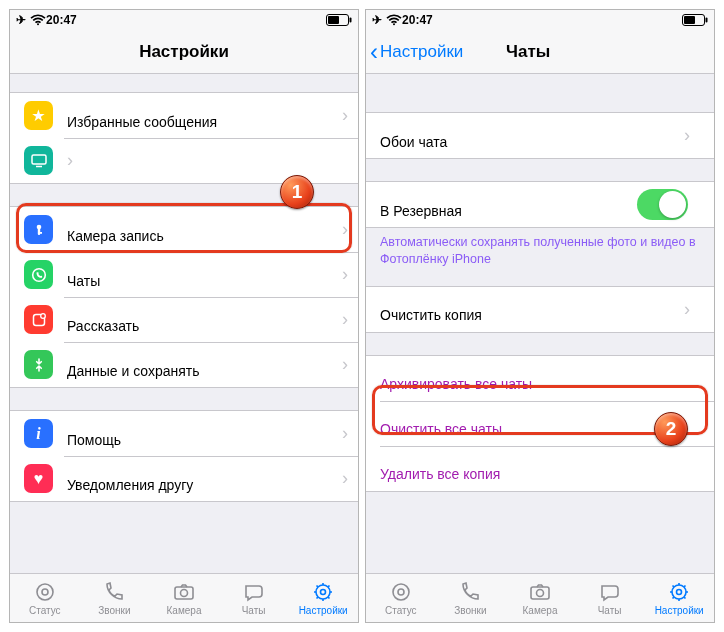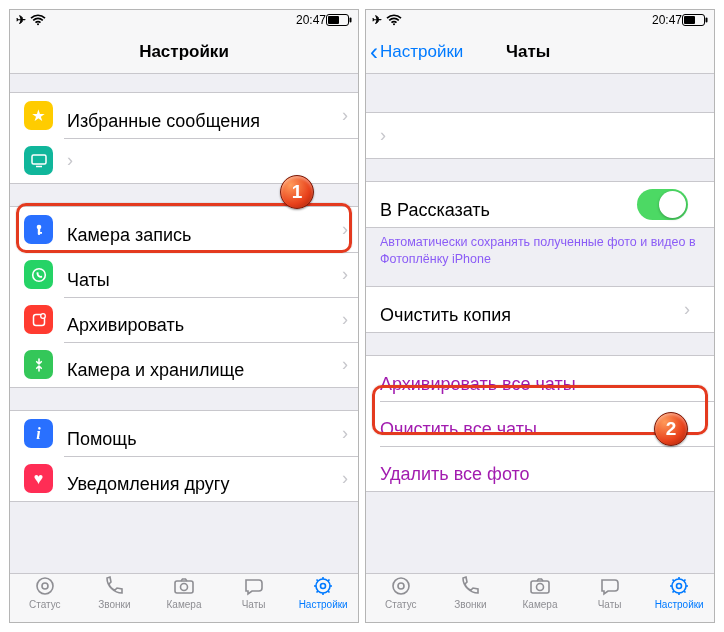--- a/index.html
+++ b/index.html
@@ -5,52 +5,52 @@
   * { box-sizing: border-box; margin: 0; padding: 0; font-family: -apple-system, "Helvetica Neue", Helvetica, Arial, sans-serif; }
   body { background: #fff; }
   .stage { width: 724px; height: 632px; position: relative; background: #fff; }
   .frame { position: absolute; width: 350px; height: 614px; border: 1px solid #b5b5b5; background: #efeff4; overflow: hidden; }
   .frame.left { left: 9px; top: 9px; }
   .frame.right { left: 365px; top: 9px; }
 
   
   .status { height: 20px; background: #f7f7f8; display: flex; align-items: center; justify-content: space-between; padding: 0 6px; font-size: 12px; font-weight: 600; color:#000; }
   .status .sl, .status .sr { display:flex; align-items:center; gap:4px; }
-  .status .time { flex:1; text-align:right; font-weight:400; }
+  .status .time { flex:1; text-align:left; font-weight:700; }
 
   
   .nav { height: 44px; background: #f7f7f8; border-bottom: 1px solid #c8c7cc; display:flex; align-items:center; position:relative; }
   .nav .title { position:absolute; left:0; right:0; text-align:center; font-size:17px; font-weight:700; color:#000; }
   .nav .title.leftish { text-align:left; padding-left: 140px; }
   .nav .back { display:flex; align-items:center; color:#007aff; font-size:17px; padding-left:4px; z-index:2; }
   .nav .back .chev { font-size:24px; line-height:1; margin-right:2px; font-weight:400; }
 
   
   .content { position:absolute; top:64px; bottom:49px; left:0; right:0; overflow:hidden; }
   .group { margin-top: 22px; background:#fff; border-top:1px solid #c8c7cc; border-bottom:1px solid #c8c7cc; }
   .group.first { margin-top: 18px; }
   .row { display:flex; align-items:center; height:45px; padding-left:14px; position:relative; }
   .row + .row::before { content:""; position:absolute; left:54px; right:0; top:0; height:1px; background:#c8c7cc; }
   .row.noicon + .row::before { left:14px; }
   .row.noicon { padding-right:14px; }
   .icon { width:29px; height:29px; border-radius:7px; margin-right:14px; display:flex; align-items:center; justify-content:center; flex-shrink:0; color:#fff; font-size:16px; }
-  .label { flex:1; font-size:18px; color:#000;margin-top:12px; }
+  .label { flex:1; font-size:14px; color:#000;margin-top:12px; }
   .label.link { color:#a21caf; }
   .label.destructive { color:#a21caf; }
   .chevron { color:#c7c7cc; font-size:18px; padding-right:10px; }
 
   .footer-note { font-size:12.5px; color:#8b5cf6; padding: 6px 14px 0 14px; line-height:1.35; }
 
   
   .switch { width:51px; height:31px; border-radius:16px; background:#4cd964; position:relative; margin-right:12px; }
   .switch .knob { position:absolute; right:2px; top:2px; width:27px; height:27px; background:#fff; border-radius:50%; box-shadow:0 1px 3px rgba(0,0,0,.3); }
 
   
   .tabbar { position:absolute; bottom:0; left:0; right:0; height:49px; background:#f7f7f8; border-top:1px solid #c8c7cc; display:flex; }
-  .tab { flex:1; display:flex; flex-direction:column; align-items:center; justify-content:flex-start; gap:1px; color:#8e8e93; font-size:10px; }
+  .tab { flex:1; display:flex; flex-direction:column; align-items:center; justify-content:center; gap:1px; color:#8e8e93; font-size:10px; }
   .tab.active { color:#007aff; }
   .tab svg { width:24px; height:24px; }
 
   
   .callout { position:absolute; border:3px solid #e43a1f; border-radius:10px; pointer-events:none; box-shadow: 0 0 0 1px rgba(0,0,0,.05); }
   .badge { position:absolute; width:34px; height:34px; border-radius:50%; background: radial-gradient(circle at 30% 28%, #ff9a5a, #e8411b 60%, #9c1d06); color:#fff; display:flex; align-items:center; justify-content:center; font-weight:700; font-size:19px; border:1px solid #7a1908; box-shadow: inset 0 2px 3px rgba(255,255,255,.4), 0 1px 2px rgba(0,0,0,.4); }
 
   
   .soft { fill:none; stroke:currentColor; stroke-width:1.6; }
 </style>
@@ -120,30 +120,30 @@
         <div class="label">Чаты</div>
         <div class="chevron">›</div>
       </div>
       <div class="row">
         <div class="icon" style="background:#ff3b30">
               <svg width="18" height="18" viewBox="0 0 18 18">
                 <rect x="3.5" y="3.5" width="11" height="11" rx="2.5" fill="none" stroke="#fff" stroke-width="1.5"></rect>
                 <circle cx="13" cy="5" r="2.3" fill="#ff3b30" stroke="#fff" stroke-width="1.3"></circle>
               </svg>
             </div>
-        <div class="label">Архивировать</div>
+        <div class="label">Рассказать</div>
         <div class="chevron">›</div>
       </div>
       <div class="row">
         <div class="icon" style="background:#34c759">
               <svg width="18" height="18" viewBox="0 0 18 18">
                 <path d="M9 3v5m0 2v5M9 8l2.3-2.3M9 8 6.7 5.7M9 10l2.3 2.3M9 10l-2.3 2.3" stroke="#fff" stroke-width="1.6" fill="none" stroke-linecap="round"></path>
               </svg>
             </div>
-        <div class="label">Камера и хранилище</div>
+        <div class="label">Данные и сохранять</div>
         <div class="chevron">›</div>
       </div>
     </div>
 
     <div class="group">
       <div class="row">
         <div class="icon" style="background:#2970ff;font-family:Georgia,serif;font-style:italic;font-weight:700">i</div>
         <div class="label">Помощь</div>
         <div class="chevron">›</div>
       </div>
@@ -219,27 +219,28 @@
     <div class="back">
       <span class="chev">‹</span>
       <span>Настройки</span>
     </div>
     <div class="title leftish">Чаты</div>
   </div>
 
   <div class="content">
     <div class="group" style="margin-top:38px">
       <div class="row noicon">
+        <div class="label">Обои чата</div>
         <div class="chevron">›</div>
       </div>
     </div>
 
     <div class="group">
       <div class="row noicon">
-        <div class="label">В Рассказать</div>
+        <div class="label">В Резервная</div>
         <div class="switch">
               <div class="knob"></div>
             </div>
       </div>
     </div>
     <div class="footer-note">Автоматически сохранять полученные фото и видео в Фотоплёнку iPhone</div>
 
     <div class="group" style="margin-top:18px">
       <div class="row noicon">
         <div class="label">Очистить копия</div>
@@ -248,21 +249,21 @@
     </div>
 
     <div class="group">
       <div class="row noicon">
         <div class="label link">Архивировать все чаты</div>
       </div>
       <div class="row noicon">
         <div class="label destructive">Очистить все чаты</div>
       </div>
       <div class="row noicon">
-        <div class="label destructive">Удалить все фото</div>
+        <div class="label destructive">Удалить все копия</div>
       </div>
     </div>
   </div>
 
   <div class="tabbar">
     <div class="tab">
           <svg viewBox="0 0 24 24">
             <circle cx="12" cy="12" r="8" class="soft"></circle>
             <circle cx="12" cy="12" r="3" class="soft"></circle>
           </svg>

